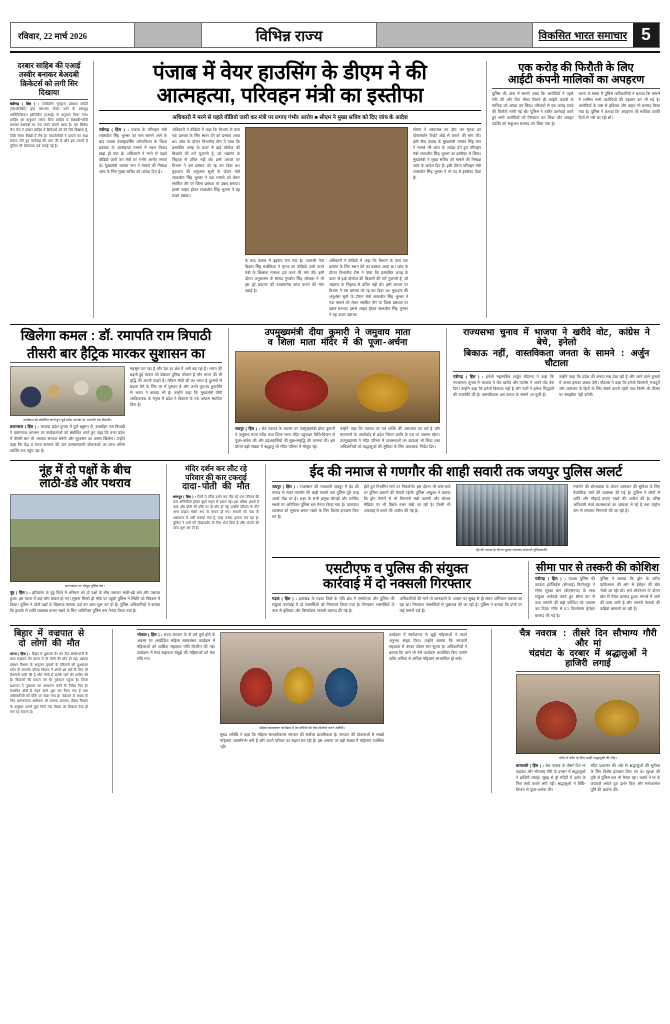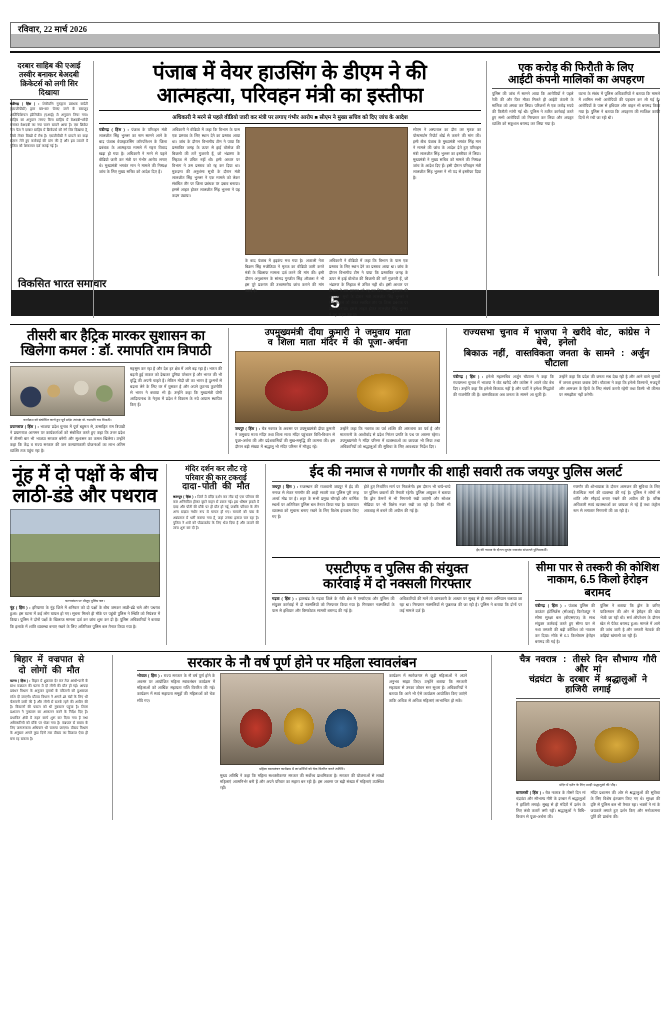--- a/index.html
+++ b/index.html
@@ -19,21 +19,20 @@
     padding: 22px 10px 8px 10px;
     position: relative;
   }
 
   
   .masthead {
     display: flex; align-items: stretch;
     height: 26px;
     background: #b8b8b8;
     border: 1px solid #6e6e6e;
-    flex-direction: column;
   }
   .mh-date {
     background: #fff;
     border-right: 1px solid #6e6e6e;
     padding: 0 7px;
     display: flex; align-items: center;
     font-size: 8.5px; font-weight: bold;
     letter-spacing: .1px;
     min-width: 124px;
   }
@@ -48,20 +47,21 @@
     font-family: "Liberation Sans", sans-serif;
   }
   .mh-gapR { flex: 1 1 auto; }
   .mh-brand {
     background: #fff;
     border-left: 1px solid #6e6e6e;
     padding: 0 6px;
     display: flex; align-items: center;
     font-size: 10.5px; font-weight: bold;
     font-family: "Liberation Sans", sans-serif;
+    text-decoration: underline;
   }
   .mh-pageno {
     background: #1b1b1b; color: #fff;
     flex: 0 0 26px;
     display: flex; align-items: center; justify-content: center;
     font-size: 17px; font-weight: bold;
     font-family: "Liberation Sans", sans-serif;
   }
   .rule-thick { border-top: 2.2px solid #111; margin-top: 3px; }
   .rule-thin  { border-top: 1px solid #111; }
@@ -158,21 +158,21 @@
   .photo::after {
     content:""; position:absolute; inset:0;
     box-shadow: inset 0 0 0 1px rgba(0,0,0,.35);
     pointer-events:none;
   }
 
   .sec-sep { border-top: 1.6px solid #111; margin: 4px 0 3px; }
   .vsep { border-left: .7px solid #999; }
 
   .hl-xl  { font-size: 20.5px; }
-  .hl-lg  { font-size: 19px; }
+  .hl-lg  { font-size: 12px; }
   .hl-md  { font-size: 13.5px; }
   .hl-sm  { font-size: 11px; }
   .hl-xs  { font-size: 9px; font-family: Liberation Mono, monospace; }
   .hl-xxs { font-size: 7.5px; }
   .mb2 { margin-bottom: 2px; }
   .mb3 { margin-bottom: 3px; }
   .mt2 { margin-top: 2px; }
 </style>
 </head>
 <body>
@@ -253,22 +253,22 @@
           </div>
       </div>
     </div>
   </div>
 
   <div class="sec-sep" style="margin-top:6px;"></div>
 
   <div style="display:flex; gap:6px;">
 
     <div style="flex:0 0 212px;">
+      <div class="hl hl-md mb3">खिलेगा कमल : डॉ. रमापति राम त्रिपाठी</div>
       <div class="hl hl-md">तीसरी बार हैट्रिक मारकर सुशासन का</div>
-      <div class="hl hl-md mb3">खिलेगा कमल : डॉ. रमापति राम त्रिपाठी</div>
       <div class="rule-hair mb3"></div>
       <div class="cols" style="gap:5px;">
         <div style="flex:1.25 1 0; min-width:0;">
           <div class="photo ph-group" style="height:50px;"></div>
           <div class="cap">कार्यक्रम को संबोधित करते हुए पूर्व प्रदेश अध्यक्ष डॉ. रमापति राम त्रिपाठी।</div>
           <div class="body-txt mt2">
             <span class="dline">प्रयागराज ( हिंस ) :</span>
             <span>भाजपा प्रदेश चुनाव में पूर्ण बहुमत से, उत्साहित राम त्रिपाठी ने प्रयागराज आगमन पर कार्यकर्ताओं को संबोधित करते हुए कहा कि उत्तर प्रदेश में तीसरी बार भी भाजपा सरकार बनेगी और सुशासन का कमल खिलेगा। उन्होंने कहा कि केंद्र व राज्य सरकार की जन कल्याणकारी योजनाओं का लाभ अंतिम व्यक्ति तक पहुंच रहा है।</span>
           </div>
         </div>
@@ -386,21 +386,20 @@
             <div class="col">
                 <div class="body-txt">अधिकारियों की मानें तो जानकारी के आधार पर सुबह से ही सघन अभियान चलाया जा रहा था। गिरफ्तार नक्सलियों से पूछताछ की जा रही है। पुलिस ने बताया कि दोनों पर कई मामले दर्ज हैं।</div>
               </div>
           </div>
         </div>
 
         <div class="vsep"></div>
 
         <div style="flex:1 1 auto; min-width:0;">
           <div class="hl hl-sm">सीमा पार से तस्करी की कोशिश</div>
-          <div class="hl hl-sm mb2">नाकाम, 6.5 किलो हेरोइन बरामद</div>
           <div class="rule-hair mb2"></div>
           <div class="cols" style="gap:5px;">
             <div class="col">
               <div class="body-txt">
                 <span class="dline">चंडीगढ़ ( हिंस ) :</span>
                 <span>पंजाब पुलिस की काउंटर इंटेलिजेंस (सीआई) फिरोजपुर ने सीमा सुरक्षा बल (बीएसएफ) के साथ संयुक्त कार्रवाई करते हुए सीमा पार से नशा तस्करी की बड़ी कोशिश को नाकाम कर दिया। मौके से 6.5 किलोग्राम हेरोइन बरामद की गई है।</span>
               </div>
             </div>
             <div class="col">
                 <div class="body-txt">पुलिस ने बताया कि ड्रोन के जरिए पाकिस्तान की ओर से हेरोइन की खेप भेजी जा रही थी। सर्च ऑपरेशन के दौरान खेत से पैकेट बरामद हुआ। मामले में आगे की जांच जारी है और तस्करी नेटवर्क की कड़ियां खंगाली जा रही हैं।</div>
@@ -420,21 +419,20 @@
       <div class="kicker hl-xs mb2">दो लोगों की मौत</div>
       <div class="body-txt tiny">
         <span class="dline">पटना ( हिंस ) :</span>
         <span>बिहार में शुक्रवार देर रात तेज आंधी-पानी के साथ वज्रपात की घटना में दो लोगों की मौत हो गई। आपदा प्रबंधन विभाग के अनुसार मृतकों के परिजनों को मुआवजा राशि दी जाएगी। मौसम विभाग ने अगले 48 घंटों के लिए भी चेतावनी जारी की है और लोगों से सतर्क रहने की अपील की है। किसानों की फसल को भी नुकसान पहुंचा है। जिला प्रशासन ने नुकसान का आकलन करने के निर्देश दिए हैं। प्रभावित क्षेत्रों में राहत कार्य शुरू कर दिया गया है तथा अधिकारियों को मौके पर भेजा गया है। वज्रपात से बचाव के लिए जागरूकता अभियान भी चलाया जाएगा। मौसम विभाग के अनुसार अगले कुछ दिनों तक मौसम का मिजाज ऐसा ही बना रह सकता है।</span>
       </div>
     </div>
 
     <div class="vsep"></div>
 
     <div style="flex:0 0 330px;">
-      <div class="hl hl-md">सरकार के नौ वर्ष पूर्ण होने पर महिला स्वावलंबन</div>
       <div class="rule-hair mb2"></div>
       <div class="cols" style="gap:5px;">
         <div class="col">
           <div class="body-txt">
             <span class="dline">भोपाल ( हिंस ) :</span>
             <span>राज्य सरकार के नौ वर्ष पूर्ण होने के अवसर पर आयोजित महिला स्वावलंबन कार्यक्रम में महिलाओं को आर्थिक सहायता राशि वितरित की गई। कार्यक्रम में स्वयं सहायता समूहों की महिलाओं को चेक सौंपे गए।</span>
           </div>
         </div>
         <div style="flex:2.1 1 0; min-width:0;">
           <div class="photo ph-stage" style="height:92px;"></div>

